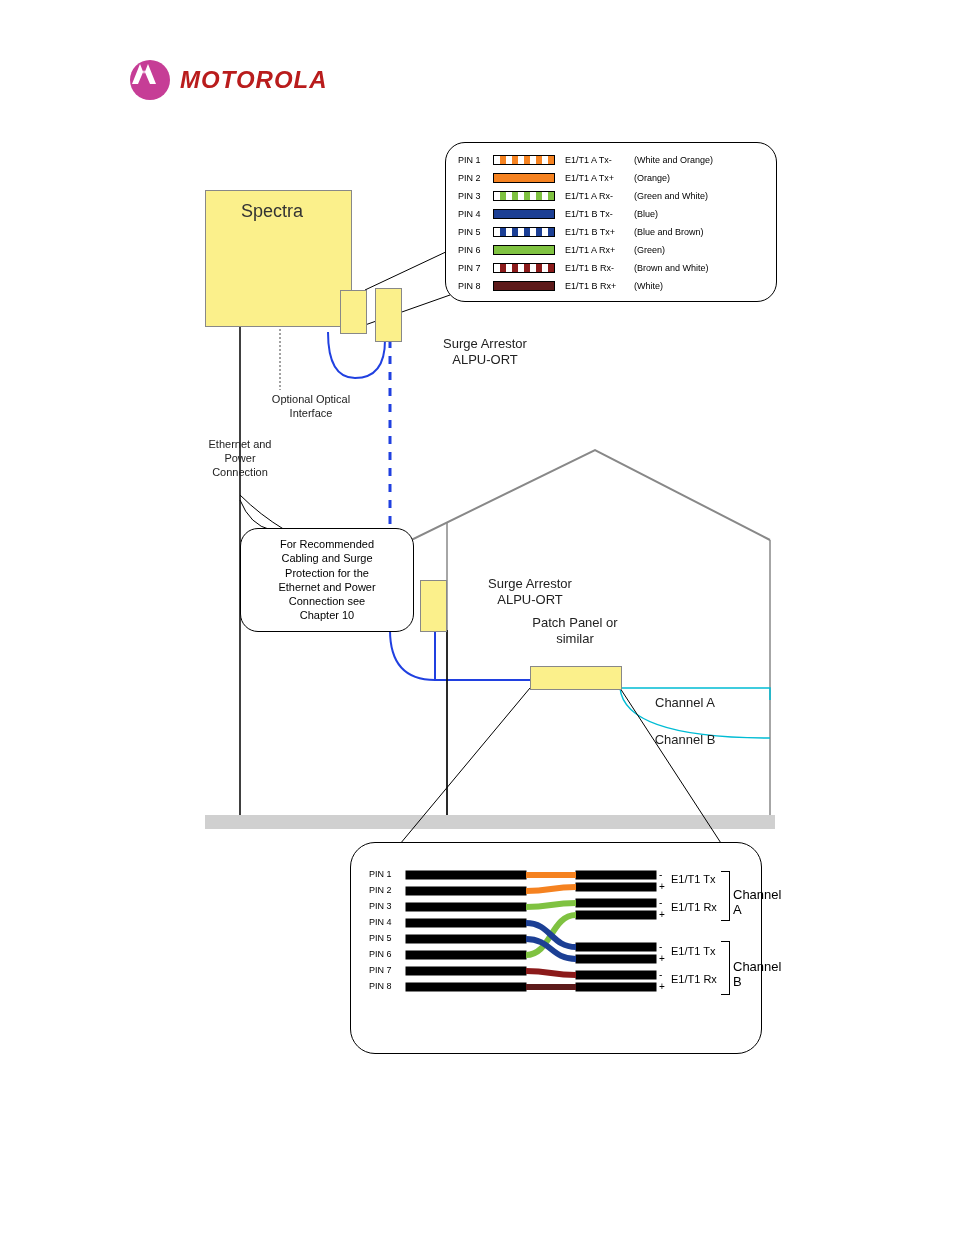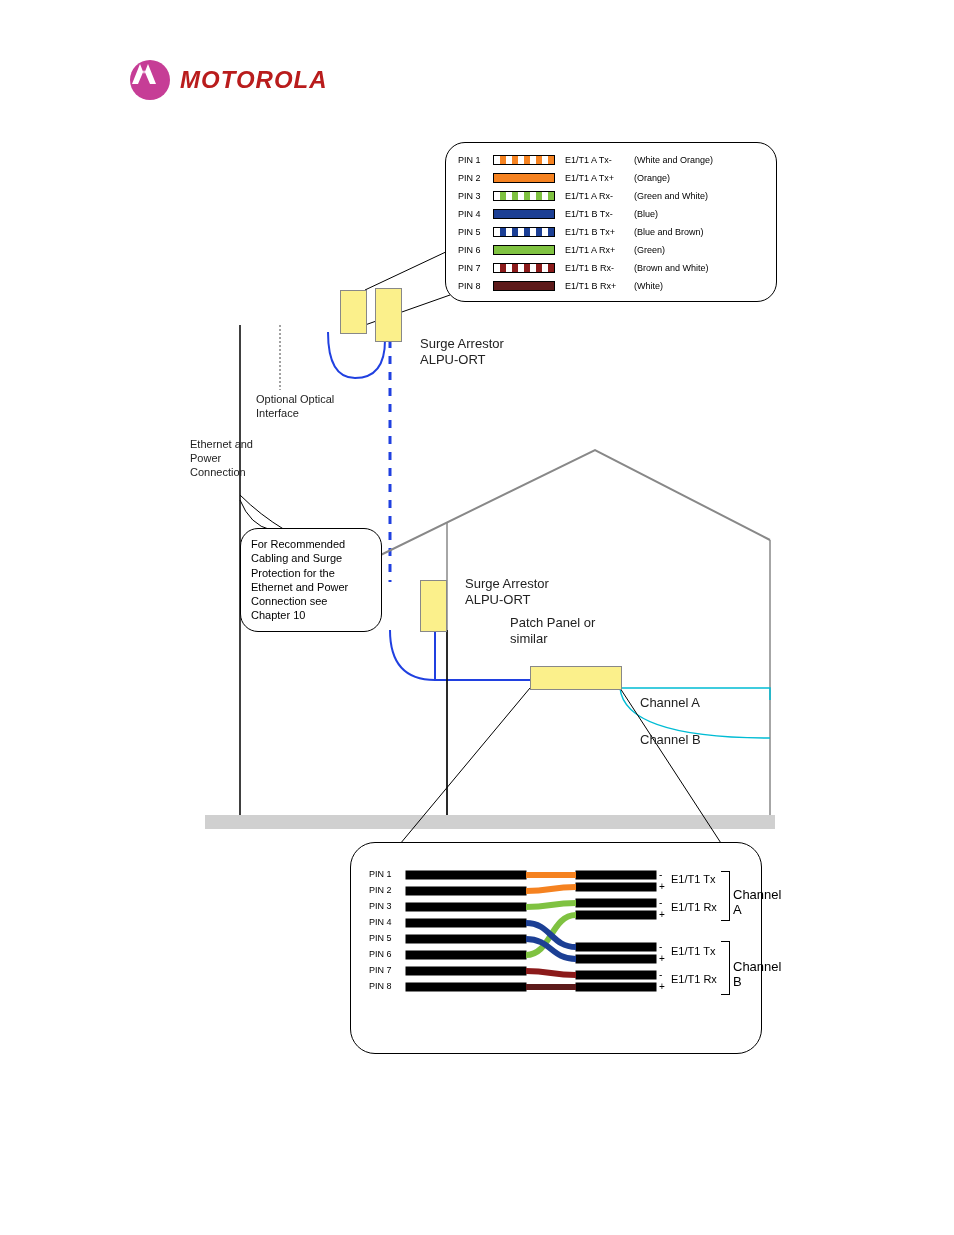--- a/index.html
+++ b/index.html
@@ -71,28 +71,29 @@
     background:#fbf08b; border:1px solid #888;
   }
   .surge1 {
     position:absolute; top:440px; left:215px; width:25px; height:50px;
     background:#fbf08b; border:1px solid #888;
   }
   .patch {
     position:absolute; top:526px; left:325px; width:90px; height:22px;
     background:#fbf08b; border:1px solid #888;
   }
-  .lbl { position:absolute; font-size:13px; color:#222; text-align:left; line-height:1.25; }
+  .lbl { position:absolute; font-size:13px; color:#222; text-align:center; line-height:1.25; }
   .callout-bubble {
     position:absolute;
     border:1px solid #000;
     border-radius:18px;
     background:#fff;
     font-size:11px;
-    padding:8px 10px;
+    text-align:center;
+    padding:8px 26px;
     line-height:1.3;
   }
   
   .legend-top {
     position:absolute; top:2px; left:240px; width:330px; height:158px;
     border:1.5px solid #000; border-radius:20px; background:#fff;
     font-size:10px;
   }
   .pin-row { position:absolute; left:12px; height:14px; display:flex; align-items:center; }
   .pin-lbl { width:35px; font-size:9px; }
@@ -159,20 +160,23 @@
     <line x1="160" y1="150" x2="245" y2="110" stroke="#000" stroke-width="1"></line>
     <line x1="160" y1="185" x2="245" y2="155" stroke="#000" stroke-width="1"></line>
 
     <line x1="325" y1="548" x2="165" y2="740" stroke="#000" stroke-width="1"></line>
     <line x1="415" y1="548" x2="540" y2="740" stroke="#000" stroke-width="1"></line>
 
     <path d="M 66 390 Q 45 385 35 360" stroke="#000" stroke-width="1" fill="none"></path>
     <path d="M 80 390 Q 55 375 35 355" stroke="#000" stroke-width="1" fill="none"></path>
   </svg>
 
+  <div class="spectra-box">
+    <span class="spectra-label">Spectra</span>
+  </div>
   <div class="port1"></div>
   <div class="port2"></div>
   <div class="surge1"></div>
   <div class="patch"></div>
 
   <div class="lbl" style="top:196px;left:215px;width:130px">Surge Arrestor<br>ALPU-ORT</div>
   <div class="lbl" style="top:436px;left:260px;width:130px">Surge Arrestor<br>ALPU-ORT</div>
   <div class="lbl" style="top:253px;left:51px;width:110px;font-size:11px">Optional Optical<br>Interface</div>
   <div class="lbl" style="top:298px;left:-15px;width:100px;font-size:11px">Ethernet and<br>Power<br>Connection</div>
   <div class="lbl" style="top:475px;left:305px;width:130px">Patch Panel or<br>similar</div>

